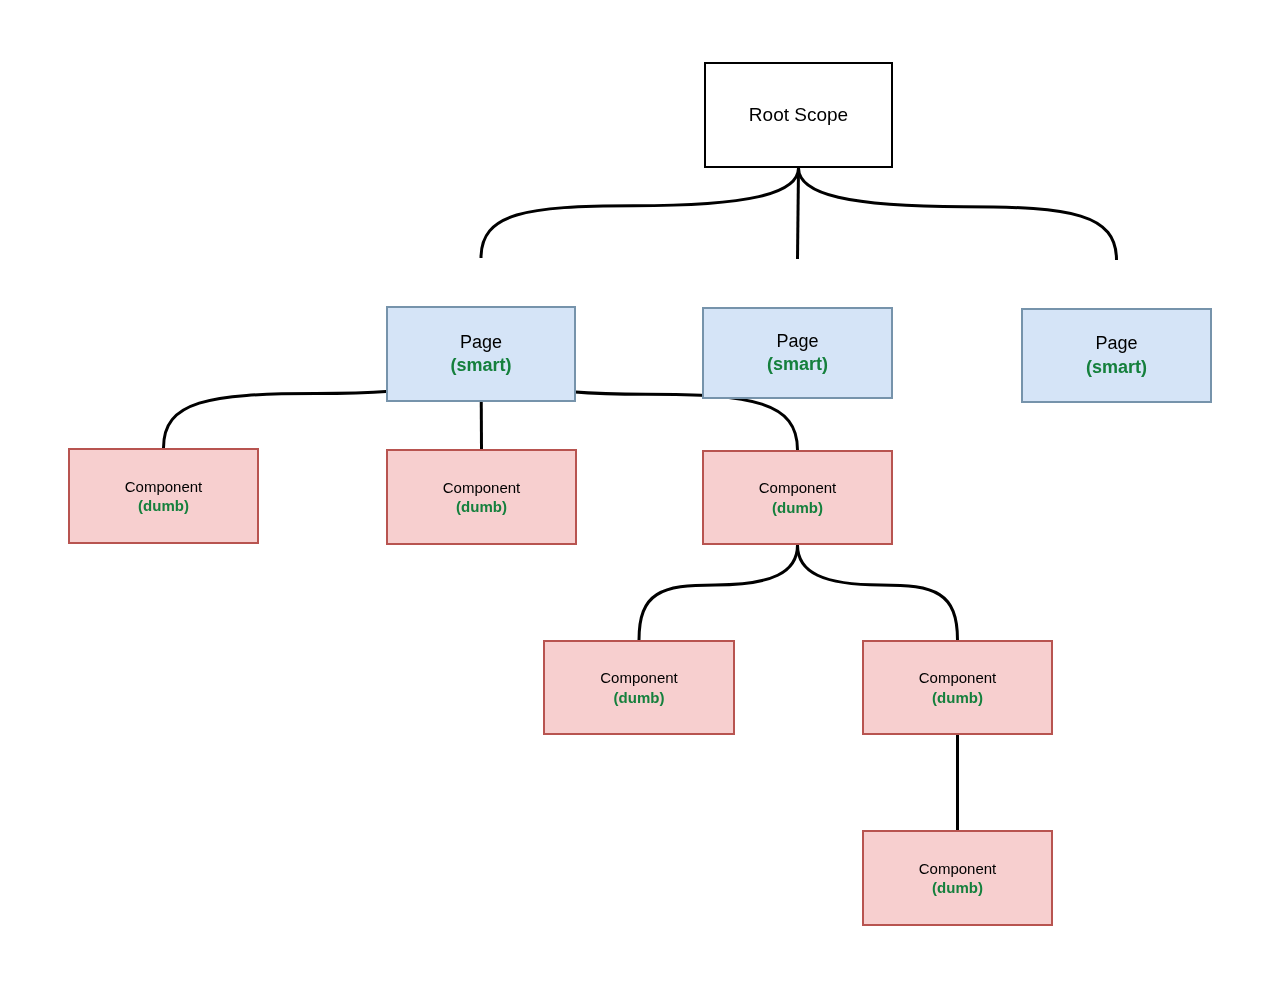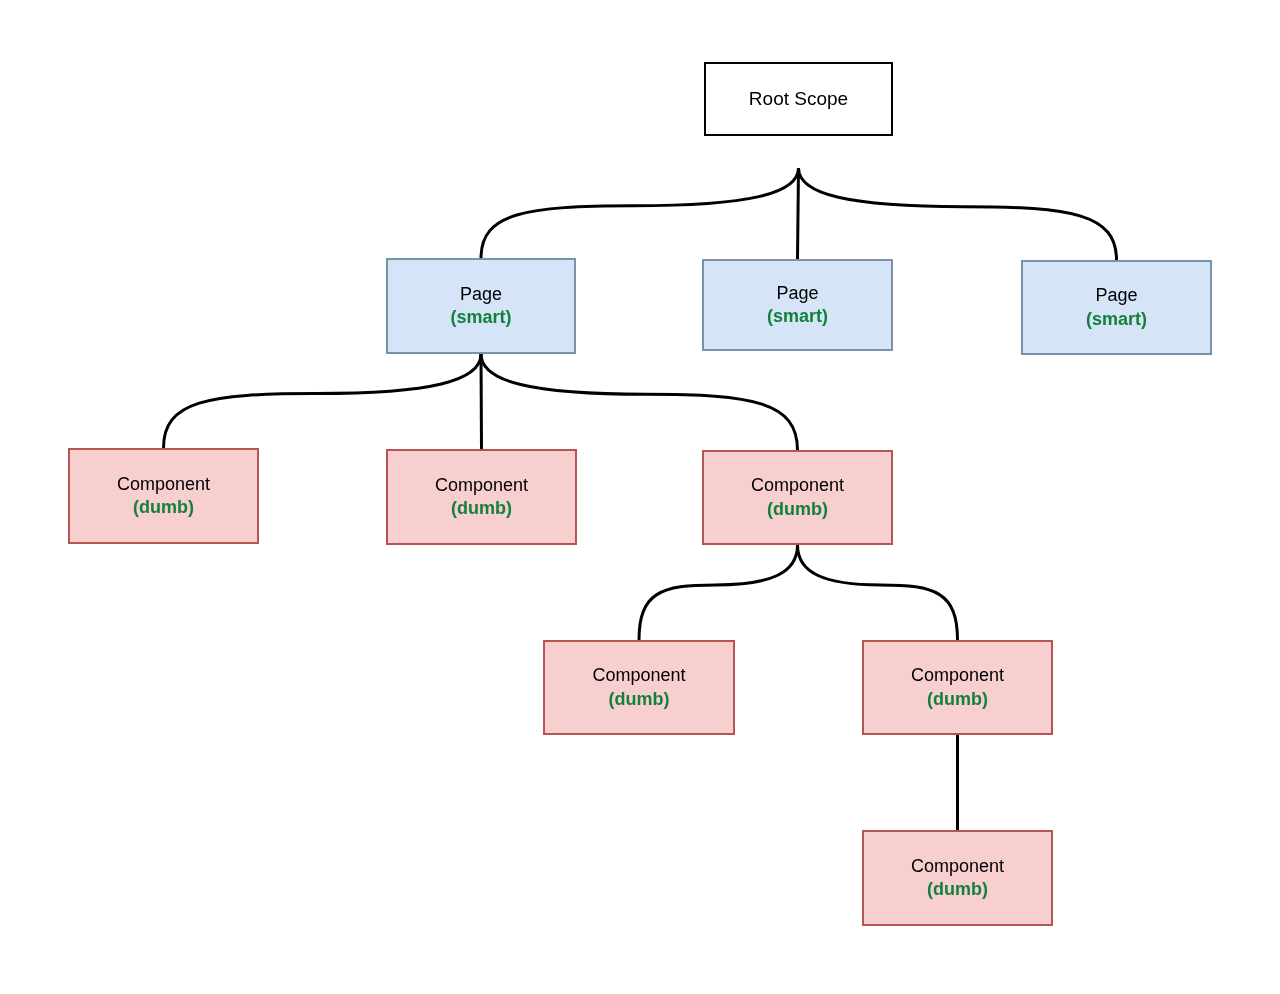--- a/index.html
+++ b/index.html
@@ -49,44 +49,45 @@
   }
   .node-root {
     background: #ffffff;
     border: 2px solid #000000;
     font-size: 19px;
   }
   .node-page {
     background: #d5e4f7;
     border: 2px solid #7693ab;
     font-size: 18px;
+    margin-top: 48px;
   }
   .node-component {
     background: #f7cfcf;
     border: 2px solid #b85450;
-    font-size: 18px;
+    font-size: 15px;
   }
 </style>
 </head>
 <body>
 
 <div id="canvas">
   <svg id="edge-layer" viewBox="0 0 1280 994" xmlns="http://www.w3.org/2000/svg">
       <path d="M 798.5 168 C 798.5 194.01, 747.7 205.8, 633.4 205.8 C 525.45 205.8, 481 213, 481 258" fill="none" stroke="#000000" stroke-width="3" stroke-linecap="butt"></path>
       <path d="M 798.5 168 L 797.5 259" fill="none" stroke="#000000" stroke-width="3" stroke-linecap="butt"></path>
       <path d="M 798.5 168 C 798.5 194.588, 849.38 206.64, 963.86 206.64 C 1071.98 206.64, 1116.5 214, 1116.5 260" fill="none" stroke="#000000" stroke-width="3" stroke-linecap="butt"></path>
       <path d="M 481 354 C 481 381.166, 430.2 393.48, 315.9 393.48 C 207.95 393.48, 163.5 401, 163.5 448" fill="none" stroke="#000000" stroke-width="3" stroke-linecap="butt"></path>
       <path d="M 481 354 L 481.5 449" fill="none" stroke="#000000" stroke-width="3" stroke-linecap="butt"></path>
       <path d="M 481 354 C 481 381.744, 531.64 394.32, 645.58 394.32 C 753.19 394.32, 797.5 402, 797.5 450" fill="none" stroke="#000000" stroke-width="3" stroke-linecap="butt"></path>
       <path d="M 797.5 545 C 797.5 572.455, 772.14 584.9, 715.08 584.9 C 661.19 584.9, 639 592.5, 639 640" fill="none" stroke="#000000" stroke-width="3" stroke-linecap="butt"></path>
       <path d="M 797.5 545 C 797.5 572.455, 823.1 584.9, 880.7 584.9 C 935.1 584.9, 957.5 592.5, 957.5 640" fill="none" stroke="#000000" stroke-width="3" stroke-linecap="butt"></path>
       <path d="M 957.5 735 L 957.5 830" fill="none" stroke="#000000" stroke-width="3" stroke-linecap="butt"></path>
     </svg>
   <div id="node-layer">
-      <div class="node node-root" style="left: 704px; top: 62px; width: 189px; height: 74px;">
+      <div class="node node-root" style="left: 704px; top: 62px; width: 189px; height: 106px;">
         <div class="line1">Root Scope</div>
       </div>
       <div class="node node-page" style="left: 386px; top: 258px; width: 190px; height: 96px;">
         <div class="line1">Page</div>
         <div class="line2">(smart)</div>
       </div>
       <div class="node node-page" style="left: 702px; top: 259px; width: 191px; height: 92px;">
         <div class="line1">Page</div>
         <div class="line2">(smart)</div>
       </div>

